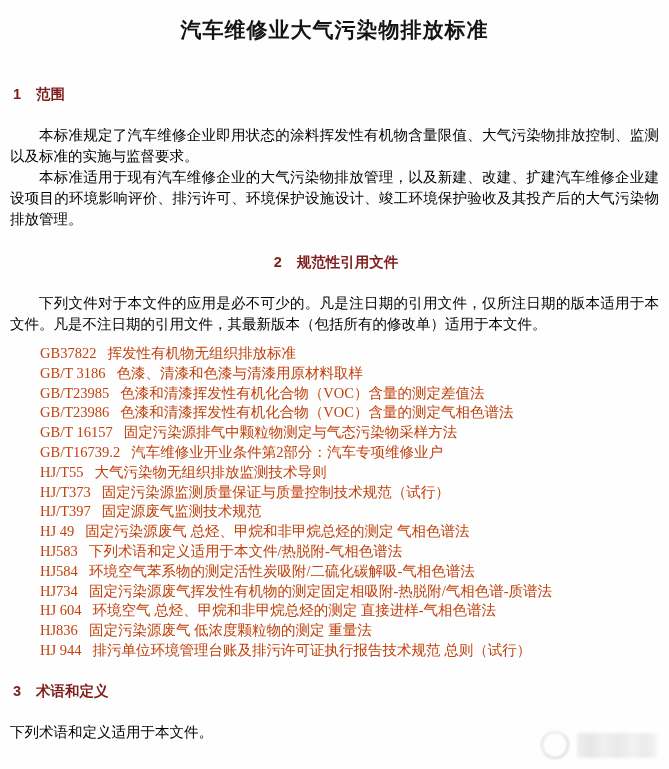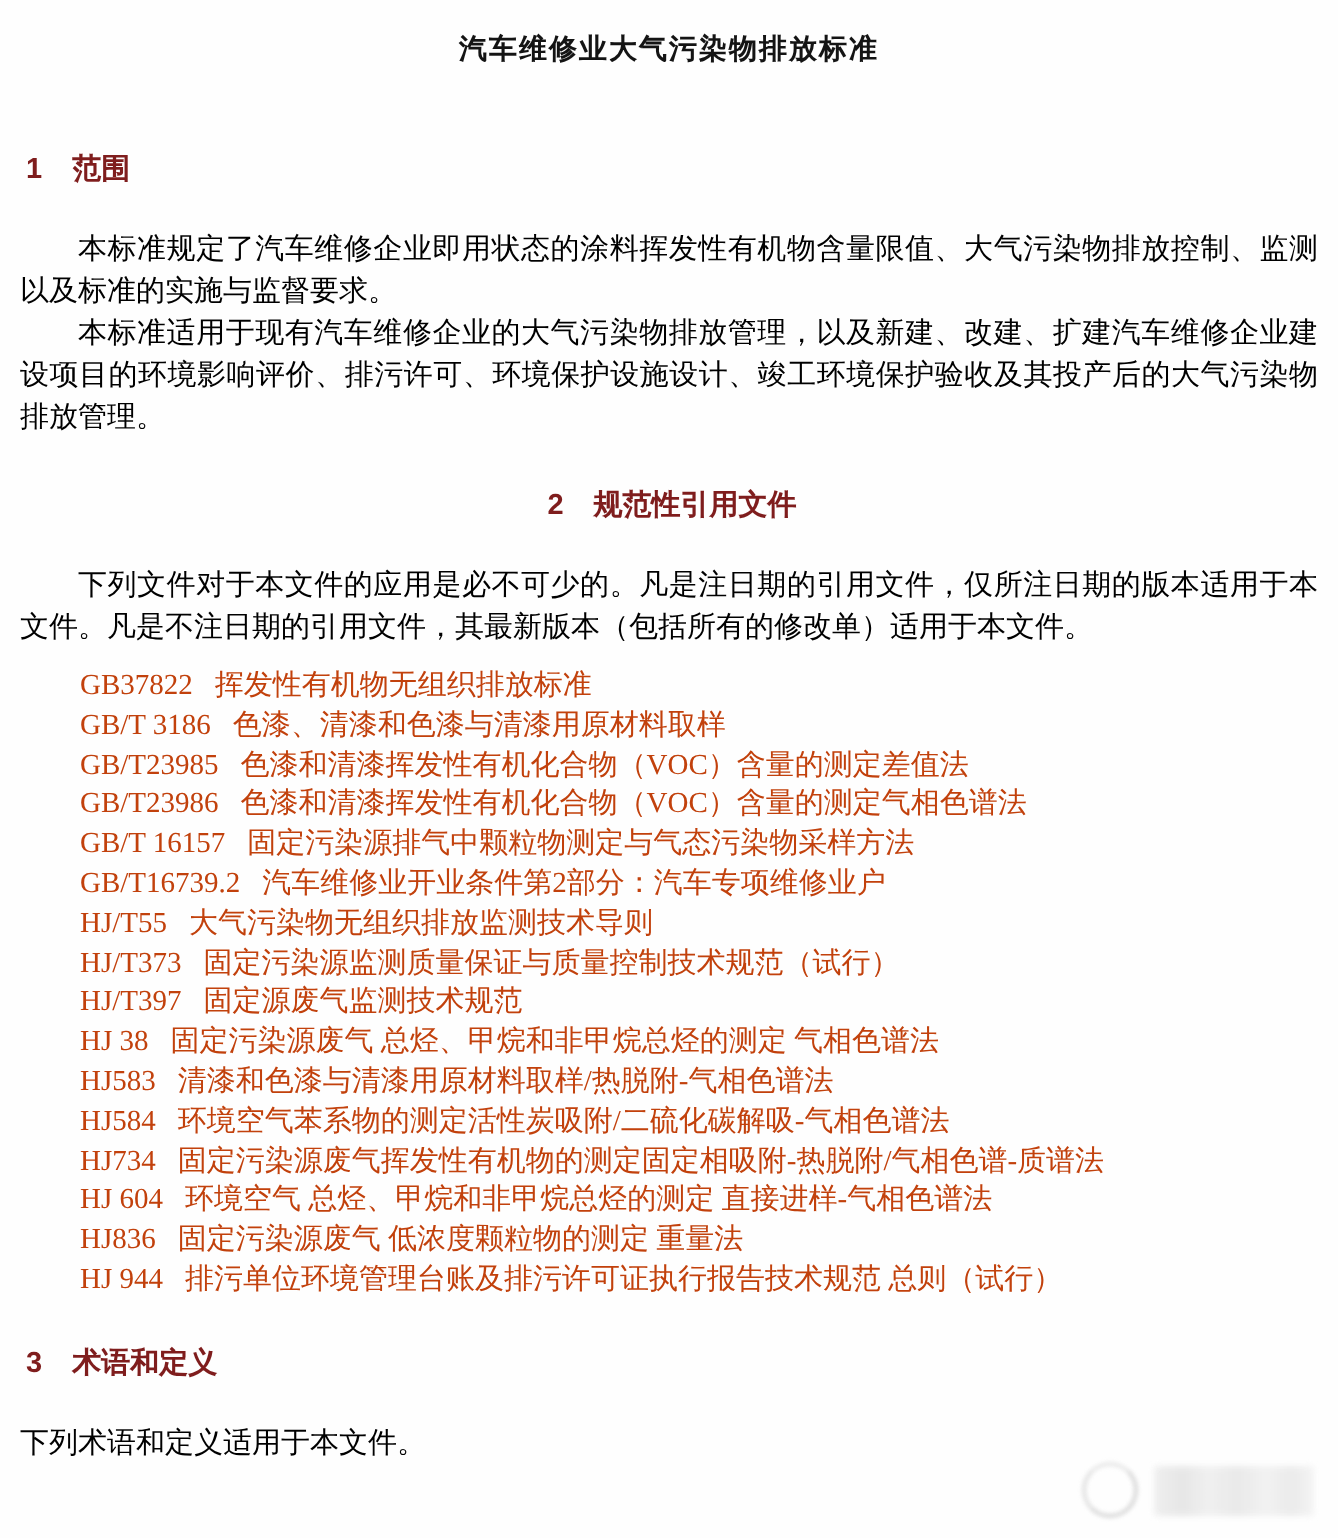--- a/index.html
+++ b/index.html
@@ -12,21 +12,21 @@
     font-family: "Liberation Serif", serif;
     overflow: hidden;
     box-sizing: border-box;
     padding: 12px 10px 0 10px;
   }
   .doc-title {
     margin: 4px 0 0 0;
     text-align: center;
     font-family: "Liberation Sans", sans-serif;
     font-weight: bold;
-    font-size: 14px;
+    font-size: 21px;
     letter-spacing: 1px;
     color: #141414;
   }
   .sec-heading {
     font-family: "Liberation Sans", sans-serif;
     font-weight: bold;
     font-size: 14.5px;
     color: #7f1d1d;
     margin-left: 3px;
   }
@@ -109,22 +109,22 @@
   <div class="ref-list">
     <div class="ref-row"><span class="ref-code">GB37822</span><span class="ref-title">挥发性有机物无组织排放标准</span></div>
     <div class="ref-row"><span class="ref-code">GB/T 3186</span><span class="ref-title">色漆、清漆和色漆与清漆用原材料取样</span></div>
     <div class="ref-row"><span class="ref-code">GB/T23985</span><span class="ref-title">色漆和清漆挥发性有机化合物（VOC）含量的测定差值法</span></div>
     <div class="ref-row"><span class="ref-code">GB/T23986</span><span class="ref-title">色漆和清漆挥发性有机化合物（VOC）含量的测定气相色谱法</span></div>
     <div class="ref-row"><span class="ref-code">GB/T 16157</span><span class="ref-title">固定污染源排气中颗粒物测定与气态污染物采样方法</span></div>
     <div class="ref-row"><span class="ref-code">GB/T16739.2</span><span class="ref-title">汽车维修业开业条件第2部分：汽车专项维修业户</span></div>
     <div class="ref-row"><span class="ref-code">HJ/T55</span><span class="ref-title">大气污染物无组织排放监测技术导则</span></div>
     <div class="ref-row"><span class="ref-code">HJ/T373</span><span class="ref-title">固定污染源监测质量保证与质量控制技术规范（试行）</span></div>
     <div class="ref-row"><span class="ref-code">HJ/T397</span><span class="ref-title">固定源废气监测技术规范</span></div>
-    <div class="ref-row"><span class="ref-code">HJ 38</span><span class="ref-title">固定污染源废气 总烃、甲烷和非甲烷总烃的测定 气相色谱法</span></div>
-    <div class="ref-row"><span class="ref-code">HJ583</span><span class="ref-title">清漆和色漆与清漆用原材料取样/热脱附-气相色谱法</span></div>
+    <div class="ref-row"><span class="ref-code">HJ 49</span><span class="ref-title">固定污染源废气 总烃、甲烷和非甲烷总烃的测定 气相色谱法</span></div>
+    <div class="ref-row"><span class="ref-code">HJ583</span><span class="ref-title">下列术语和定义适用于本文件/热脱附-气相色谱法</span></div>
     <div class="ref-row"><span class="ref-code">HJ584</span><span class="ref-title">环境空气苯系物的测定活性炭吸附/二硫化碳解吸-气相色谱法</span></div>
     <div class="ref-row"><span class="ref-code">HJ734</span><span class="ref-title">固定污染源废气挥发性有机物的测定固定相吸附-热脱附/气相色谱-质谱法</span></div>
     <div class="ref-row"><span class="ref-code">HJ 604</span><span class="ref-title">环境空气 总烃、甲烷和非甲烷总烃的测定 直接进样-气相色谱法</span></div>
     <div class="ref-row"><span class="ref-code">HJ836</span><span class="ref-title">固定污染源废气 低浓度颗粒物的测定 重量法</span></div>
     <div class="ref-row"><span class="ref-code">HJ 944</span><span class="ref-title">排污单位环境管理台账及排污许可证执行报告技术规范 总则（试行）</span></div>
   </div>
 
   <div class="sec-heading sec-3">
     <span class="sec-num">3</span><span class="sec-title">术语和定义</span>
   </div>

